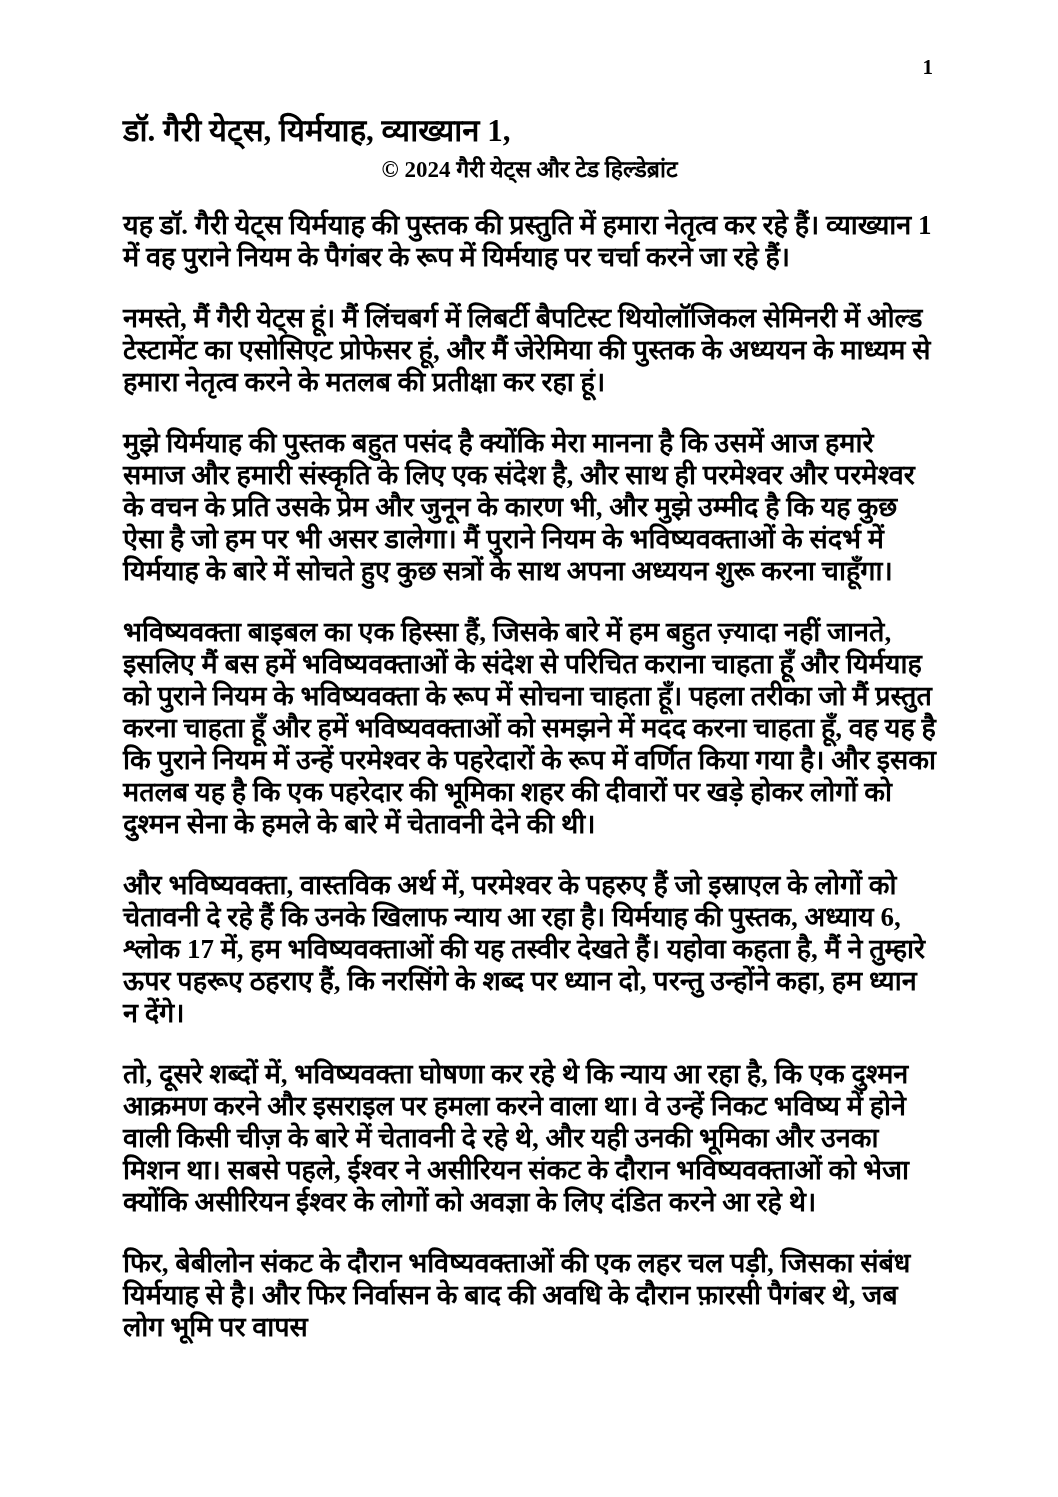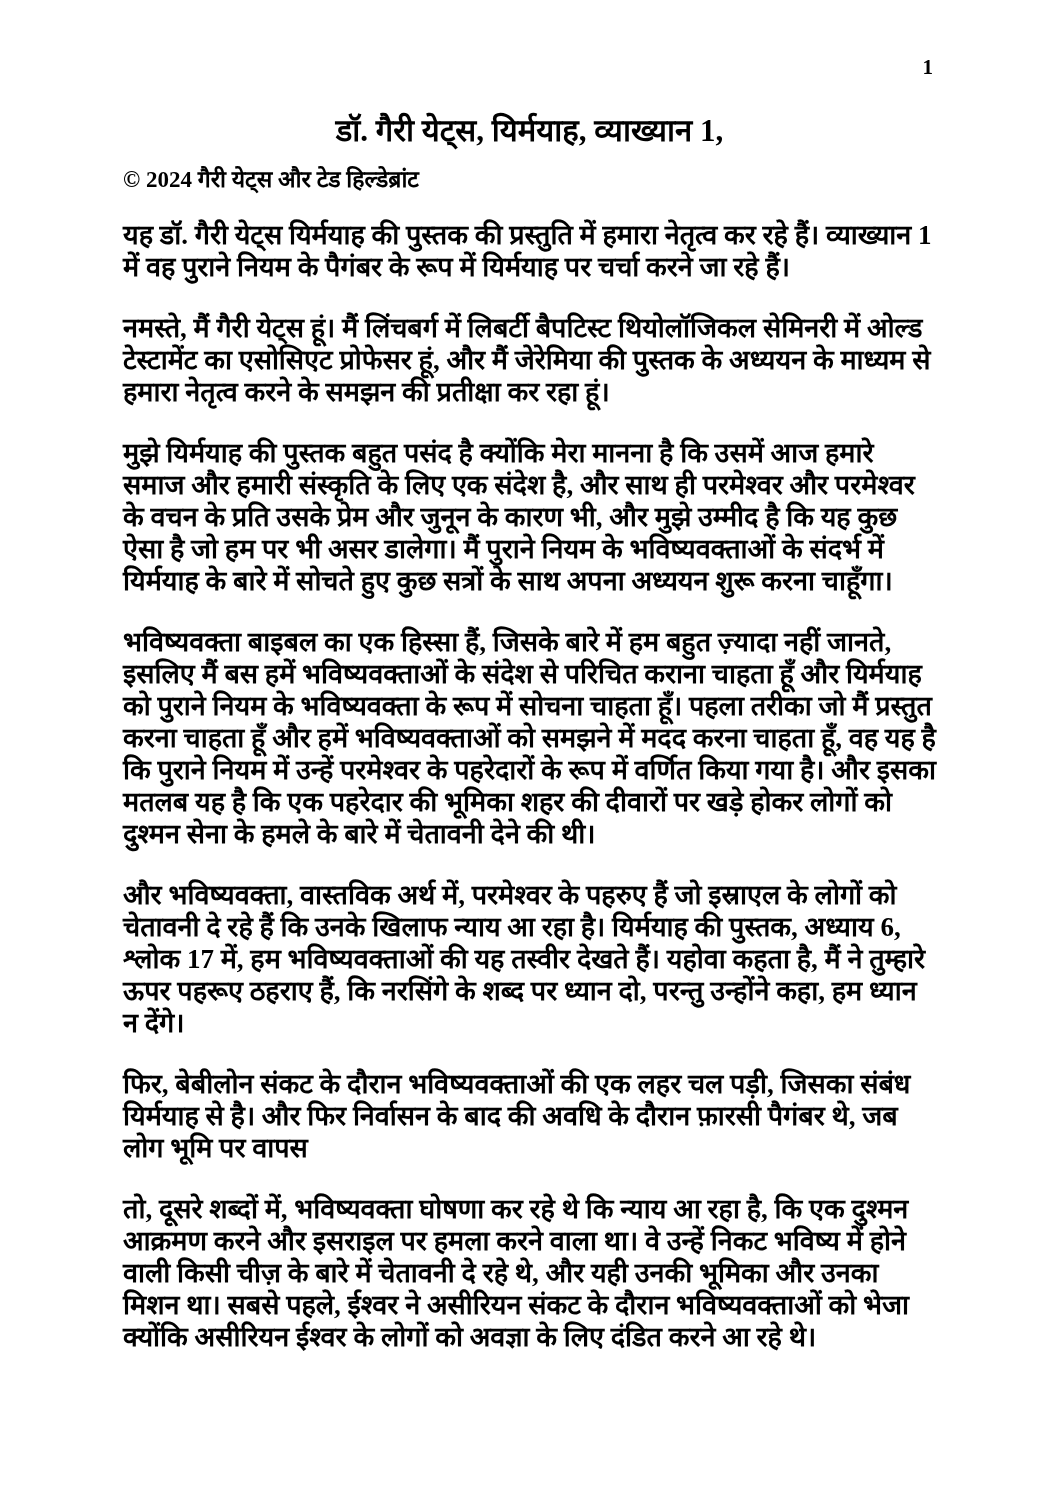--- a/index.html
+++ b/index.html
@@ -24,30 +24,30 @@
   .page-number {
     position: absolute;
     top: 56px;
     right: 125px;
     font-size: 21px;
     line-height: 1.1;
   }
 
   .doc-title {
     margin-top: 52px;
-    text-align: center;
     font-size: 31px;
     line-height: 48px;
     font-weight: bold;
   }
 
   .copyright {
+    text-align: center;
     font-size: 23px;
     line-height: 30px;
-    margin-top: 10px;
+    margin-top: 0px;
     font-weight: bold;
   }
 
   .body-text {
     margin-top: 24px;
   }
 
   .body-text p {
     font-size: 27px;
     line-height: 32px;
@@ -64,21 +64,21 @@
   <div class="page-number">1</div>
 
   <h1 class="doc-title">
     <span>डॉ. गैरी येट्स, यिर्मयाह, व्याख्यान 1,</span><br>
   </h1>
 
   <div class="copyright">© 2024 गैरी येट्स और टेड हिल्डेब्रांट</div>
 
   <div class="body-text">
     <p>यह डॉ. गैरी येट्स यिर्मयाह की पुस्तक की प्रस्तुति में हमारा नेतृत्व कर रहे हैं। व्याख्यान 1 में वह पुराने नियम के पैगंबर के रूप में यिर्मयाह पर चर्चा करने जा रहे हैं।</p>
-    <p>नमस्ते, मैं गैरी येट्स हूं। मैं लिंचबर्ग में लिबर्टी बैपटिस्ट थियोलॉजिकल सेमिनरी में ओल्ड टेस्टामेंट का एसोसिएट प्रोफेसर हूं, और मैं जेरेमिया की पुस्तक के अध्ययन के माध्यम से हमारा नेतृत्व करने के समझन की प्रतीक्षा कर रहा हूं।</p>
+    <p>नमस्ते, मैं गैरी येट्स हूं। मैं लिंचबर्ग में लिबर्टी बैपटिस्ट थियोलॉजिकल सेमिनरी में ओल्ड टेस्टामेंट का एसोसिएट प्रोफेसर हूं, और मैं जेरेमिया की पुस्तक के अध्ययन के माध्यम से हमारा नेतृत्व करने के मतलब की प्रतीक्षा कर रहा हूं।</p>
     <p>मुझे यिर्मयाह की पुस्तक बहुत पसंद है क्योंकि मेरा मानना है कि उसमें आज हमारे समाज और हमारी संस्कृति के लिए एक संदेश है, और साथ ही परमेश्वर और परमेश्वर के वचन के प्रति उसके प्रेम और जुनून के कारण भी, और मुझे उम्मीद है कि यह कुछ ऐसा है जो हम पर भी असर डालेगा। मैं पुराने नियम के भविष्यवक्ताओं के संदर्भ में यिर्मयाह के बारे में सोचते हुए कुछ सत्रों के साथ अपना अध्ययन शुरू करना चाहूँगा।</p>
     <p>भविष्यवक्ता बाइबल का एक हिस्सा हैं, जिसके बारे में हम बहुत ज़्यादा नहीं जानते, इसलिए मैं बस हमें भविष्यवक्ताओं के संदेश से परिचित कराना चाहता हूँ और यिर्मयाह को पुराने नियम के भविष्यवक्ता के रूप में सोचना चाहता हूँ। पहला तरीका जो मैं प्रस्तुत करना चाहता हूँ और हमें भविष्यवक्ताओं को समझने में मदद करना चाहता हूँ, वह यह है कि पुराने नियम में उन्हें परमेश्वर के पहरेदारों के रूप में वर्णित किया गया है। और इसका मतलब यह है कि एक पहरेदार की भूमिका शहर की दीवारों पर खड़े होकर लोगों को दुश्मन सेना के हमले के बारे में चेतावनी देने की थी।</p>
     <p>और भविष्यवक्ता, वास्तविक अर्थ में, परमेश्वर के पहरुए हैं जो इस्राएल के लोगों को चेतावनी दे रहे हैं कि उनके खिलाफ न्याय आ रहा है। यिर्मयाह की पुस्तक, अध्याय 6, श्लोक 17 में, हम भविष्यवक्ताओं की यह तस्वीर देखते हैं। यहोवा कहता है, मैं ने तुम्हारे ऊपर पहरूए ठहराए हैं, कि नरसिंगे के शब्द पर ध्यान दो, परन्तु उन्होंने कहा, हम ध्यान न देंगे।</p>
+    <p>तो, दूसरे शब्दों में, भविष्यवक्ता घोषणा कर रहे थे कि न्याय आ रहा है, कि एक दुश्मन आक्रमण करने और इसराइल पर हमला करने वाला था। वे उन्हें निकट भविष्य में होने वाली किसी चीज़ के बारे में चेतावनी दे रहे थे, और यही उनकी भूमिका और उनका मिशन था। सबसे पहले, ईश्वर ने असीरियन संकट के दौरान भविष्यवक्ताओं को भेजा क्योंकि असीरियन ईश्वर के लोगों को अवज्ञा के लिए दंडित करने आ रहे थे।</p>
     <p>फिर, बेबीलोन संकट के दौरान भविष्यवक्ताओं की एक लहर चल पड़ी, जिसका संबंध यिर्मयाह से है। और फिर निर्वासन के बाद की अवधि के दौरान फ़ारसी पैगंबर थे, जब लोग भूमि पर वापस</p>
-    <p>तो, दूसरे शब्दों में, भविष्यवक्ता घोषणा कर रहे थे कि न्याय आ रहा है, कि एक दुश्मन आक्रमण करने और इसराइल पर हमला करने वाला था। वे उन्हें निकट भविष्य में होने वाली किसी चीज़ के बारे में चेतावनी दे रहे थे, और यही उनकी भूमिका और उनका मिशन था। सबसे पहले, ईश्वर ने असीरियन संकट के दौरान भविष्यवक्ताओं को भेजा क्योंकि असीरियन ईश्वर के लोगों को अवज्ञा के लिए दंडित करने आ रहे थे।</p>
   </div>
 
 </div>
 
 </body></html>

